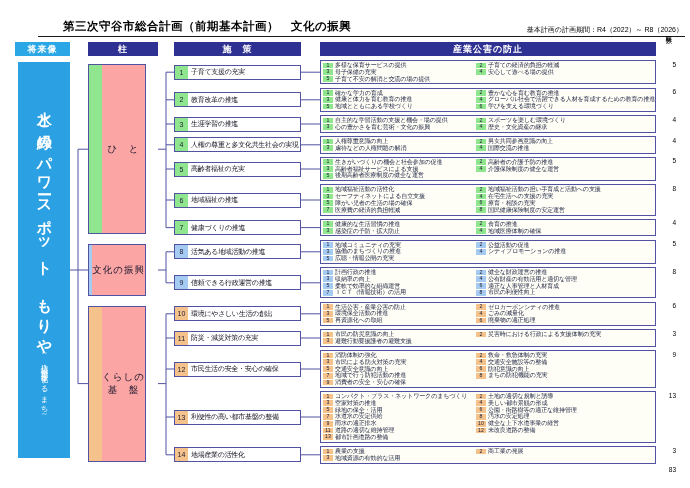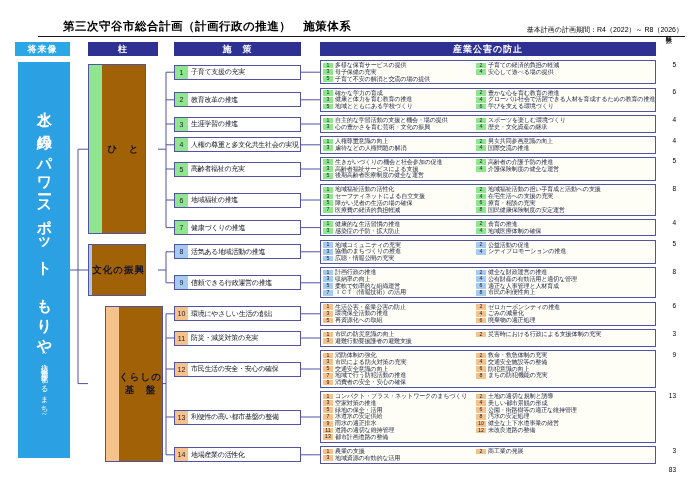--- a/index.html
+++ b/index.html
@@ -12,22 +12,22 @@
            font-size:9px;font-weight:bold;background:#2e3192;letter-spacing:1px;}
   #colFuture{left:15px;width:55px;background:#2ba7e6;}
   #colPillar{left:88px;width:70px;}
   #colPolicy{left:174px;width:127px;}
   #colIni{left:320px;width:336px;}
   #colCount{position:absolute;left:664px;top:31px;writing-mode:vertical-rl;font-size:6.3px;letter-spacing:.5px;color:#000;}
   .vision{position:absolute;left:18px;width:52px;background:#2ba1e3;color:#fff;
           display:flex;align-items:center;justify-content:center;writing-mode:vertical-rl;column-gap:1px;}
   .vision .vmain{font-size:15px;font-weight:bold;letter-spacing:3px;}
   .vision .vsub{font-size:7.5px;letter-spacing:1.5px;}
-  .pillar{position:absolute;left:88px;width:58px;background:#a16207;border:1.4px solid #5152a2;
-          display:flex;box-sizing:border-box;font-weight:bold;}
+  .pillar{position:absolute;left:88px;width:58px;background:#fca5a5;border:1.4px solid #5152a2;
+          display:flex;box-sizing:border-box;}
   .pillar .stripe{width:13px;}
   .pillar .plabel{flex:1;display:flex;flex-direction:column;align-items:center;justify-content:center;
           font-size:9.5px;color:#14142a;line-height:1.35;letter-spacing:1px;white-space:pre;}
   .policy{position:absolute;left:174px;width:127px;height:15px;background:#fff;border:1.2px solid #5152a2;
           display:flex;align-items:stretch;box-sizing:border-box;}
   .policy .pbadge{width:13px;min-width:13px;display:flex;align-items:center;justify-content:center;
           font-size:7px;color:#1c1c30;}
   .policy .ptext{flex:1;display:flex;align-items:center;padding-left:3px;font-size:7px;color:#10101e;
           white-space:nowrap;letter-spacing:-0.3px;overflow:hidden;}
   .inibox{position:absolute;left:320px;width:336px;background:#fffef6;border:1px solid #5152a2;
@@ -38,21 +38,21 @@
           color:#1c1c30;margin-right:2px;}
   .initem .itext{font-size:6.1px;color:#1b2240;letter-spacing:-0.2px;}
   .count{position:absolute;left:660px;width:16px;text-align:right;font-size:6.5px;color:#000;}
   .total{position:absolute;left:660px;width:16px;text-align:right;font-size:6.5px;color:#000;}
   #wires{position:absolute;left:0;top:0;pointer-events:none;}
 </style>
 </head>
 <body>
 
 <div id="stage">
-  <div class="hdr-title">第三次守谷市総合計画（計画行政の推進）　施策体系</div>
+  <div class="hdr-title">第三次守谷市総合計画（前期基本計画）　文化の振興</div>
   <div class="hdr-period">基本計画の計画期間：R4（2022）～ R8（2026）</div>
   <div class="hdr-rule"></div>
 
   <div class="colhead" id="colFuture">将来像</div>
   <div class="colhead" id="colPillar">柱</div>
   <div class="colhead" id="colPolicy">施　策</div>
   <div class="colhead" id="colIni">産業公害の防止</div>
   <div id="colCount">取組数</div>
 
   <div class="vision" id="visionBox" style="top: 62px; height: 395.6px;">
@@ -66,21 +66,21 @@
 
   <div class="total" id="totalCount" style="top: 465.6px;">83</div>
 <div class="pillar" style="top: 64px; height: 170.4px;">
       <div class="stripe" style="background: rgb(143, 230, 143);"></div>
       <div class="plabel"><span>ひ　と</span></div>
     </div>
     <div class="pillar" style="top: 243.6px; height: 52.8px;">
       <div class="stripe" style="background: rgb(165, 203, 242);"></div>
       <div class="plabel"><span>文化の振興</span></div>
     </div>
-    <div class="pillar" style="top: 305.6px; height: 156px; margin-left: 17px;">
+    <div class="pillar" style="top: 305.6px; height: 156px;">
       <div class="stripe" style="background: rgb(246, 194, 140);"></div>
       <div class="plabel"><span>くらしの</span><span>基　盤</span></div>
     </div>
     <div class="policy" style="top: 64.7px;">
       <div class="pbadge" style="background: rgb(143, 230, 143);">1</div>
       <div class="ptext">子育て支援の充実</div>
     </div>
     <div class="inibox" style="top: 60px; height: 24.4px;">
       <div class="initem">
         <span class="ibadge" style="background: rgb(143, 230, 143);">1</span>

